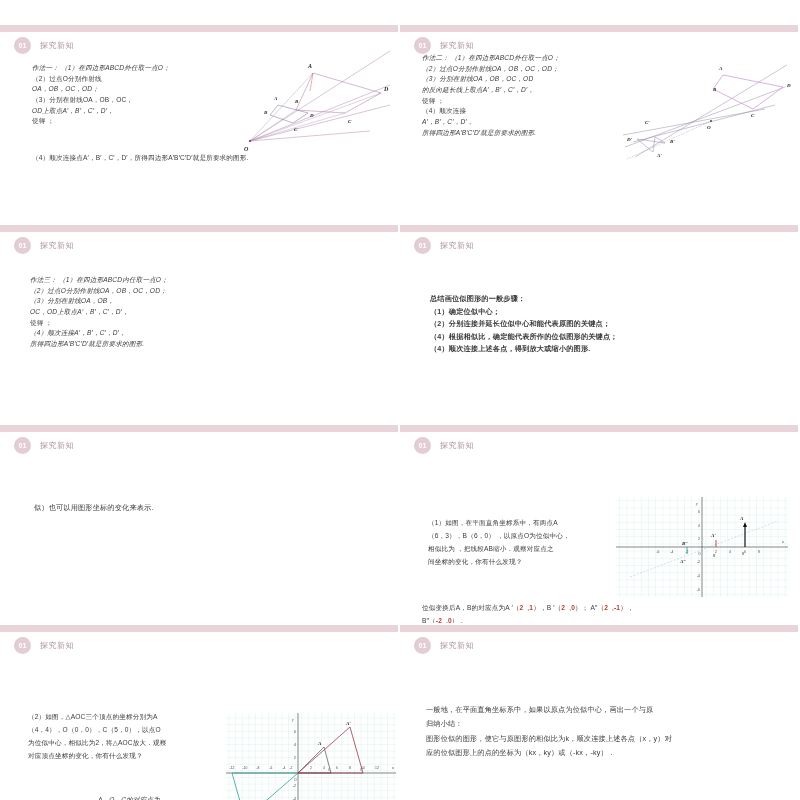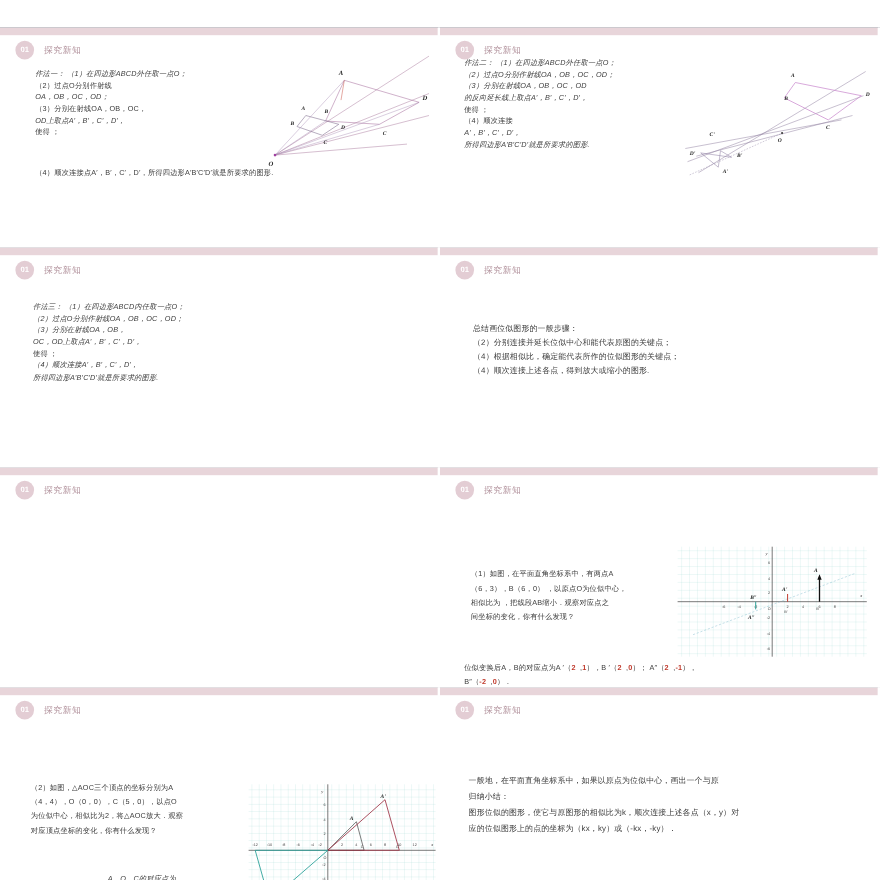--- a/index.html
+++ b/index.html
@@ -187,37 +187,39 @@
     </div>
   </div>
 
   <div class="slide">
     <div class="topbar"></div>
     <div class="badge-row">
       <div class="badge-circle">01</div>
       <div class="badge-label">探究新知</div>
     </div>
     <div class="body">
-      <div class="txt big" style="left:30px;top:68px;width:350px;">
+      <div class="txt big" style="left:30px;top:68px;width:350px;font-weight:bold;">
         <div>总结画位似图形的一般步骤：</div>
+        <div> （1）确定位似中心；</div>
         <div> （2）分别连接并延长位似中心和能代表原图的关键点；</div>
         <div> （4）根据相似比，确定能代表所作的位似图形的关键点；</div>
         <div> （4）顺次连接上述各点，得到放大或缩小的图形.</div>
       </div>
     </div>
   </div>
 
   <div class="slide">
     <div class="topbar"></div>
     <div class="badge-row">
       <div class="badge-circle">01</div>
       <div class="badge-label">探究新知</div>
     </div>
     <div class="body">
       <div class="txt big" style="left:34px;top:76px;width:345px;line-height:2.0;">
+        <div>似）也可以用图形坐标的变化来表示.</div>
       </div>
     </div>
   </div>
 
   <div class="slide">
     <div class="topbar"></div>
     <div class="badge-row">
       <div class="badge-circle">01</div>
       <div class="badge-label">探究新知</div>
     </div>

